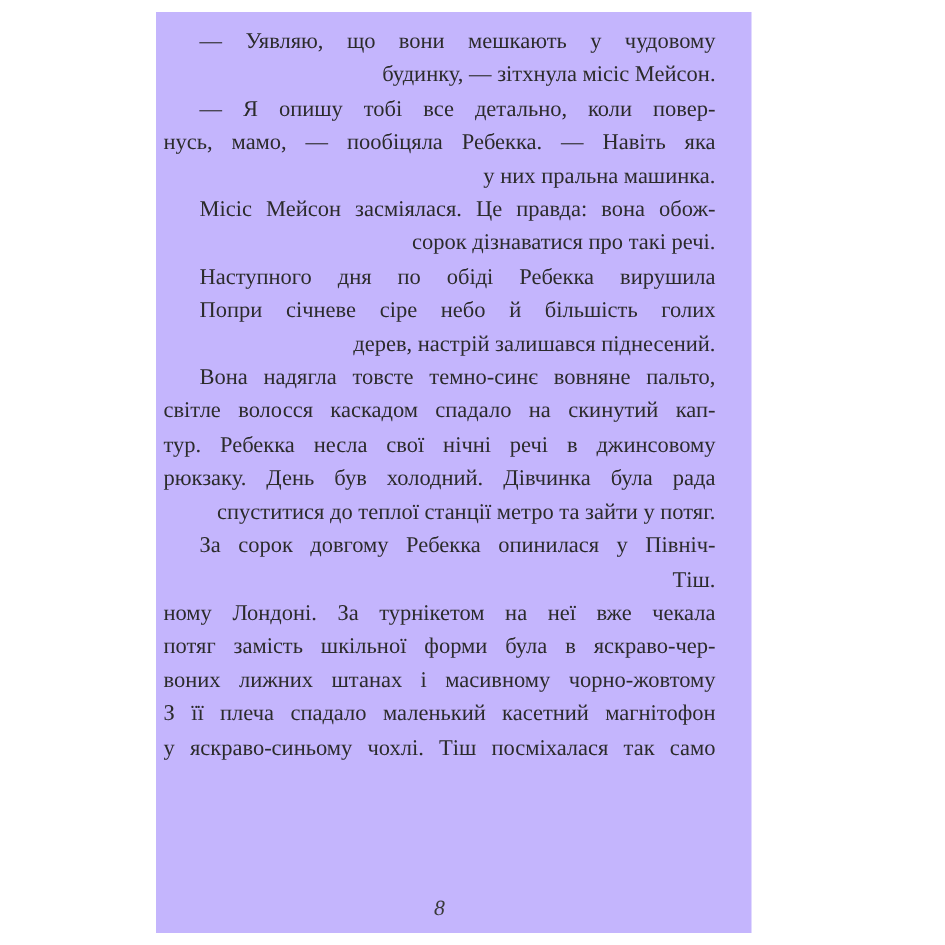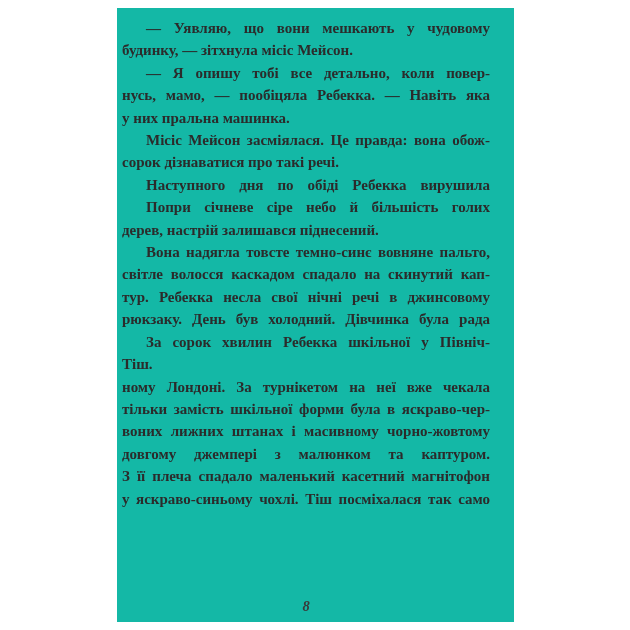--- a/index.html
+++ b/index.html
@@ -12,38 +12,37 @@
     font-family: "Liberation Serif", "DejaVu Serif", serif;
   }
   .stage {
     position: relative;
     width: 630px;
     height: 630px;
     background: #ffffff;
   }
   .page {
     position: absolute;
-    left: 117px;
+    left: 104px;
     top: 8px;
     width: 397px;
     height: 614px;
-    background: #14b8a6;
-    font-weight: bold;
+    background: #c4b5fd;
   }
   .text-block {
     position: absolute;
     left: 5px;
     top: 9px;
     width: 368px;
   }
   .line {
     font-size: 15px;
     line-height: 22.4px;
     color: #2b2b2b;
-    text-align: left;
+    text-align: right;
     white-space: normal;
   }
   .line.just {
     text-align: justify;
     text-align-last: justify;
   }
   .line.indent {
     padding-left: 24px;
   }
   .folio {
@@ -70,24 +69,24 @@
         <div class="line">у них пральна машинка.</div>
         <div class="line indent just">Місіс Мейсон засміялася. Це правда: вона обож-</div>
         <div class="line">сорок дізнаватися про такі речі.</div>
         <div class="line indent just">Наступного дня по обіді Ребекка вирушила</div>
         <div class="line indent just">Попри січневе сіре небо й більшість голих</div>
         <div class="line">дерев, настрій залишався піднесений.</div>
         <div class="line indent just">Вона надягла товсте темно-синє вовняне пальто,</div>
         <div class="line just">світле волосся каскадом спадало на скинутий кап-</div>
         <div class="line just">тур. Ребекка несла свої нічні речі в джинсовому</div>
         <div class="line just">рюкзаку. День був холодний. Дівчинка була рада</div>
-        <div class="line indent just">За сорок хвилин Ребекка шкільної у Північ-</div>
+        <div class="line">спуститися до теплої станції метро та зайти у потяг.</div>
+        <div class="line indent just">За сорок довгому Ребекка опинилася у Північ-</div>
         <div class="line">Тіш.</div>
         <div class="line just">ному Лондоні. За турнікетом на неї вже чекала</div>
-        <div class="line just">тільки замість шкільної форми була в яскраво-чер-</div>
+        <div class="line just">потяг замість шкільної форми була в яскраво-чер-</div>
         <div class="line just">воних лижних штанах і масивному чорно-жовтому</div>
-        <div class="line just">довгому джемпері з малюнком та каптуром.</div>
         <div class="line just">З її плеча спадало маленький касетний магнітофон</div>
         <div class="line just">у яскраво-синьому чохлі. Тіш посміхалася так само</div>
       </div>
     <div class="folio">8</div>
   </div>
 </div>
 
 </body></html>

